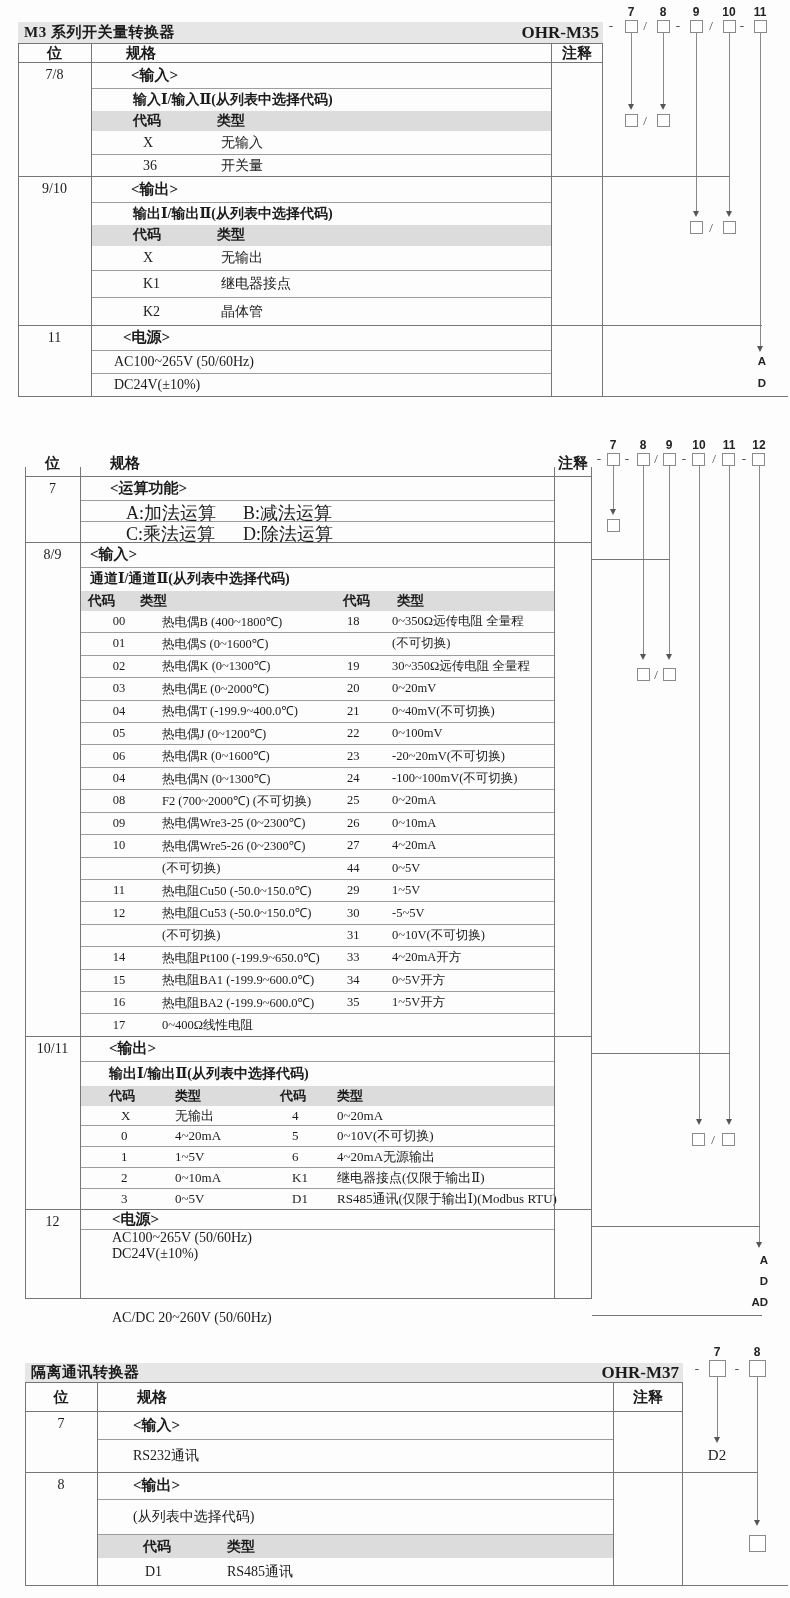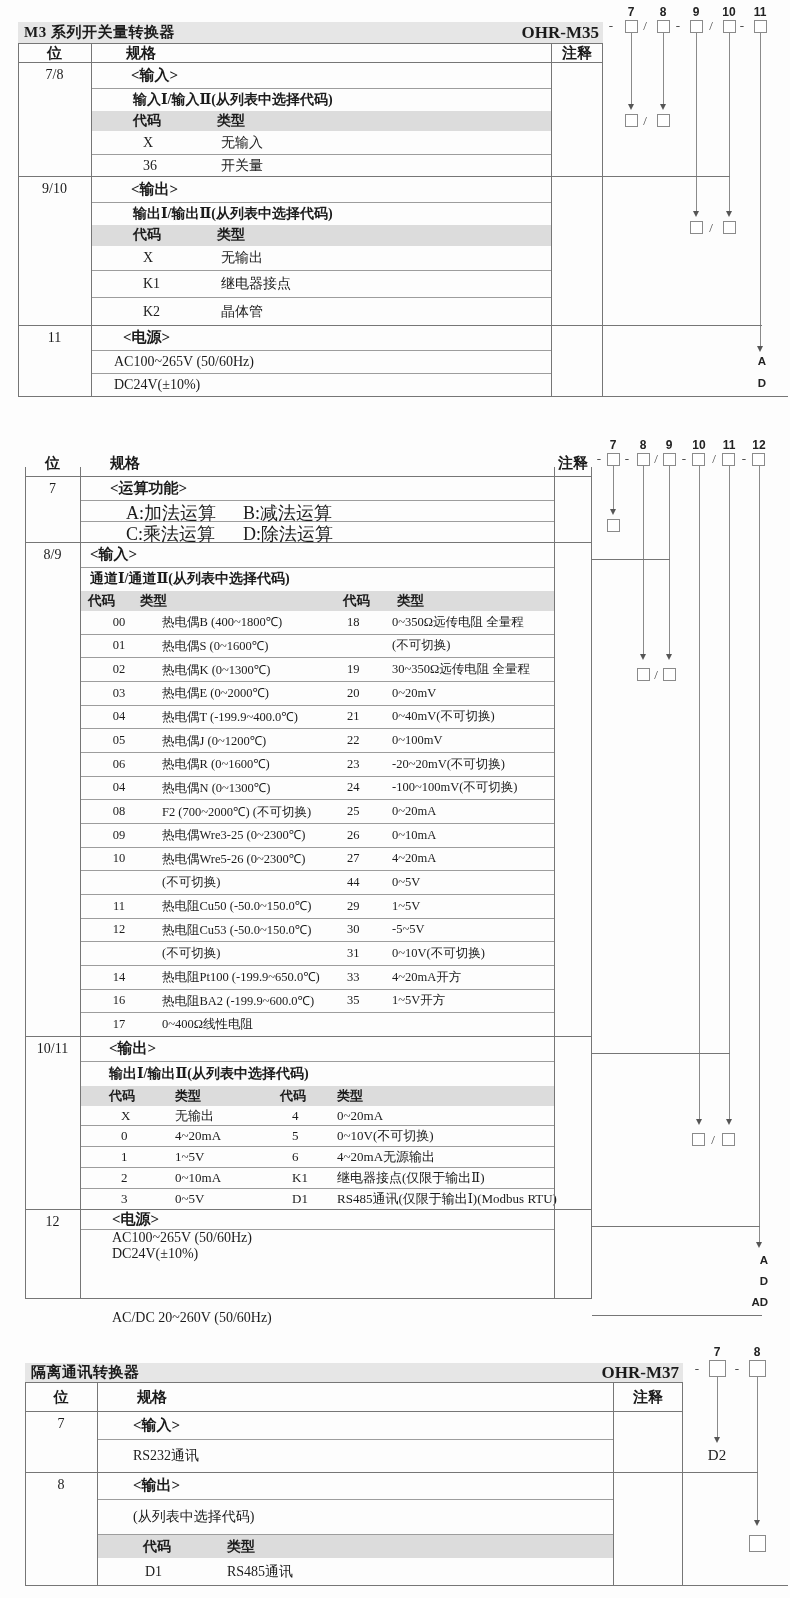--- a/index.html
+++ b/index.html
@@ -285,20 +285,26 @@
               <span class="c2">31</span>
               <span class="t2">0~10V(不可切换)</span>
             </div>
             <div class="crow gr36">
               <span class="c1">14</span>
               <span class="t1">热电阻Pt100 (-199.9~650.0℃)</span>
               <span class="c2">33</span>
               <span class="t2">4~20mA开方</span>
             </div>
             <div class="crow gr36">
+              <span class="c1">15</span>
+              <span class="t1">热电阻BA1 (-199.9~600.0℃)</span>
+              <span class="c2">34</span>
+              <span class="t2">0~5V开方</span>
+            </div>
+            <div class="crow gr36">
               <span class="c1">16</span>
               <span class="t1">热电阻BA2 (-199.9~600.0℃)</span>
               <span class="c2">35</span>
               <span class="t2">1~5V开方</span>
             </div>
             <div class="crow gr36">
               <span class="c1">17</span>
               <span class="t1">0~400Ω线性电阻</span>
               <span class="c2"></span>
               <span class="t2"></span>

